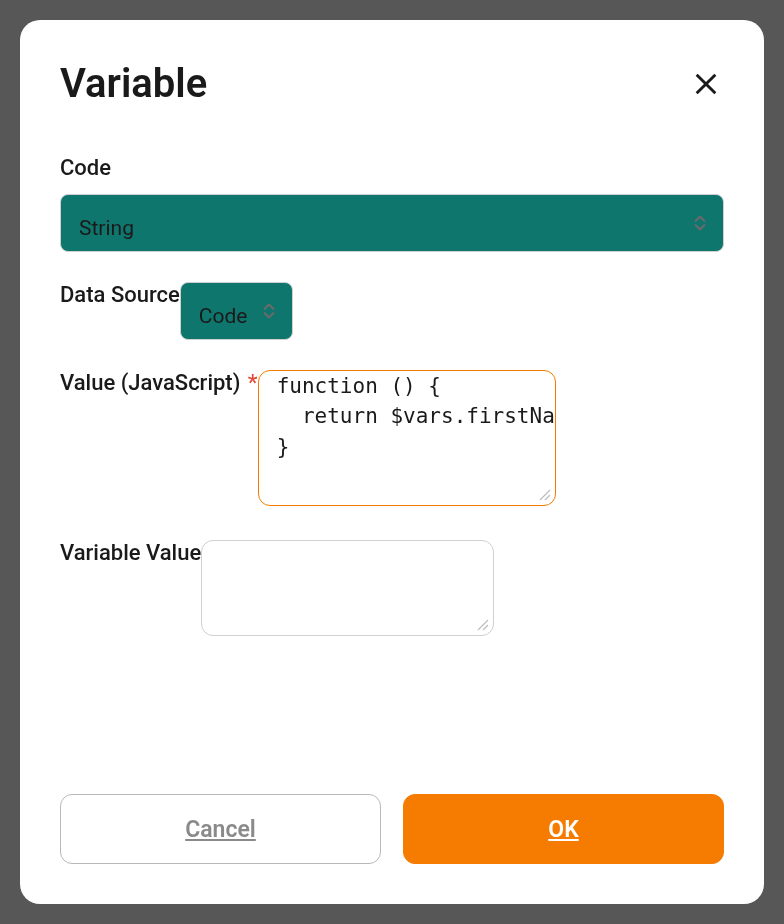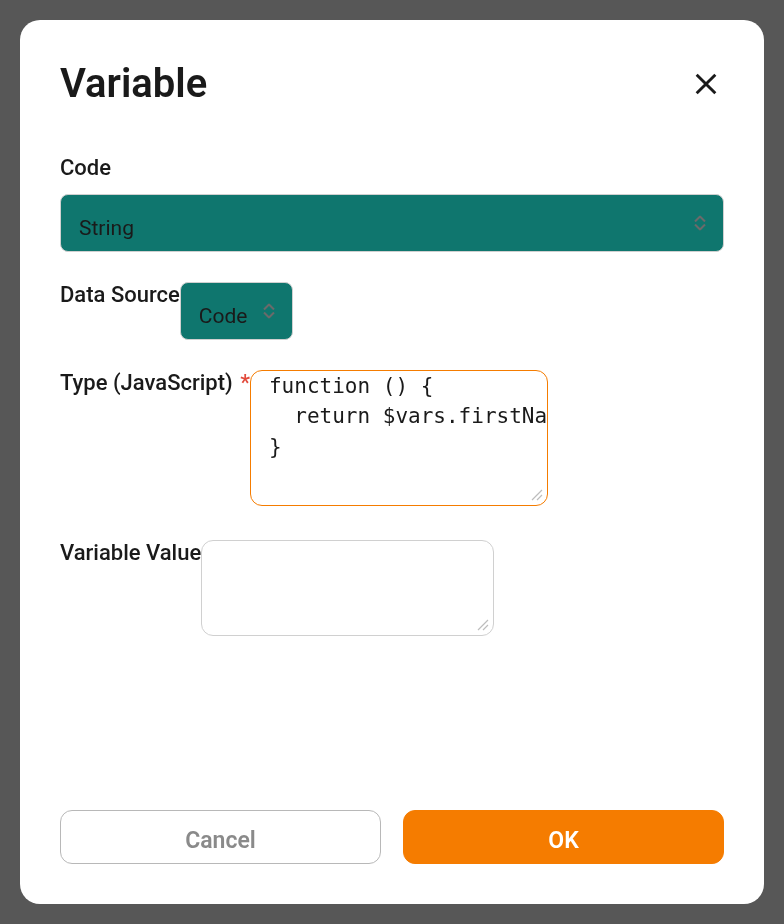--- a/index.html
+++ b/index.html
@@ -197,21 +197,22 @@
     }
 
     .btn {
       flex: 1;
       font-family: inherit;
       font-size: 23px;
       font-weight: 600;
       padding: 16px 20px;
       border-radius: 12px;
       cursor: pointer;
-      height: 54px;
+      height: 70px;
+      text-decoration: underline;
     }
 
     .btn-cancel {
       background: #fff;
       border: 1.5px solid #b8b8b8;
       color: #8a8a8a;
     }
 
     .btn-ok {
       background: #F57C00;
@@ -266,21 +267,21 @@
             </svg>
           <svg viewBox="0 0 12 7">
               <path d="M1 1 L6 6 L11 1"></path>
             </svg>
         </div>
       </div>
     </div>
 
     <div class="form-group-full">
       <label class="form-label">
-        <span>Type (JavaScript)</span><span class="required-asterisk"> *</span>
+        <span>Value (JavaScript)</span><span class="required-asterisk"> *</span>
       </label>
       <div class="textarea-wrapper">
         <textarea class="form-textarea code-area" style="width: 100%;">function () {
   return $vars.firstName + $vars.lastName
 }</textarea>
         <div class="resize-handle">
           <svg viewBox="0 0 14 14">
             <path d="M2 12 L12 2 M7 12 L12 7" stroke="#bdbdbd" stroke-width="1.2" fill="none"></path>
           </svg>
         </div>

